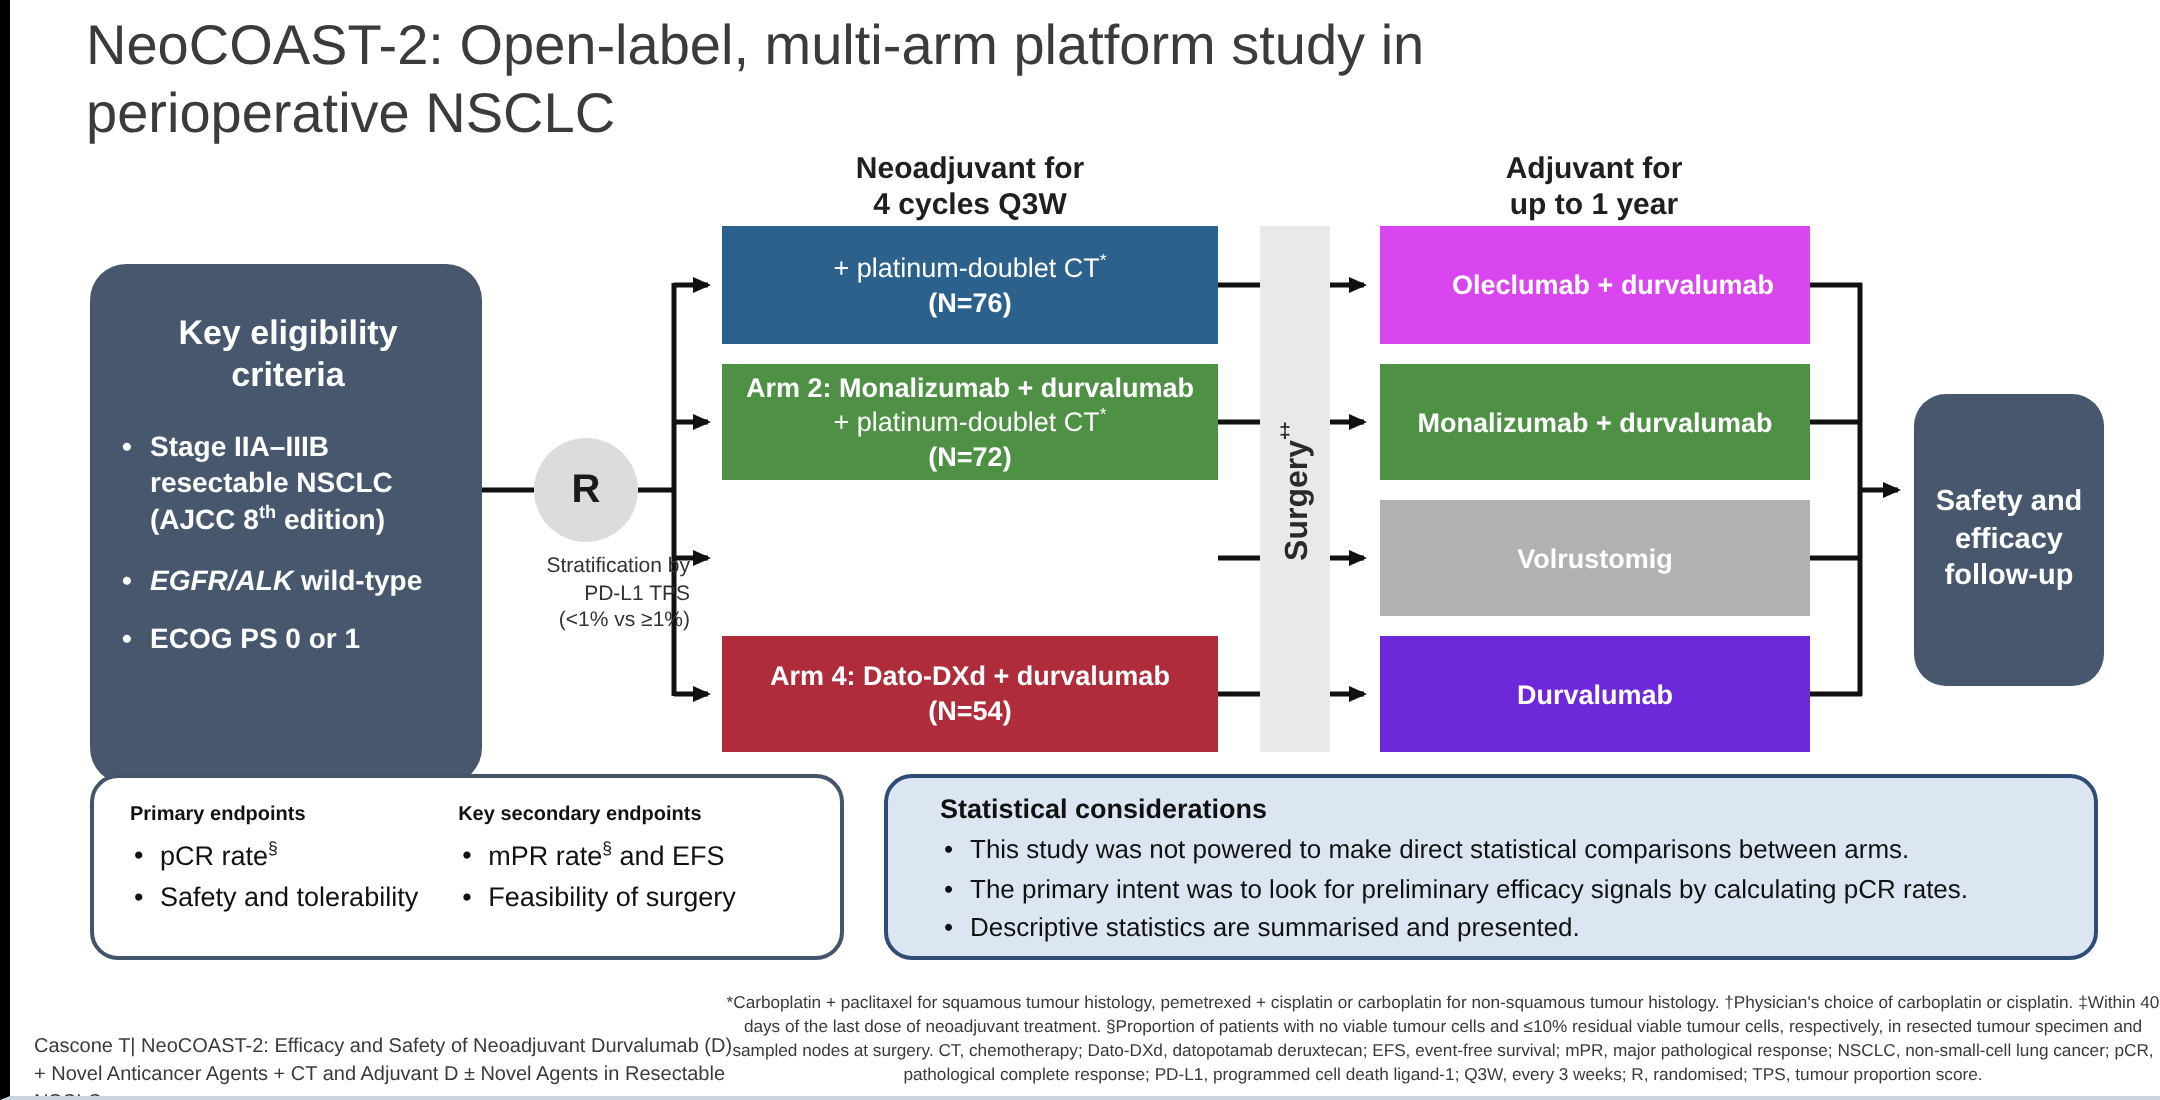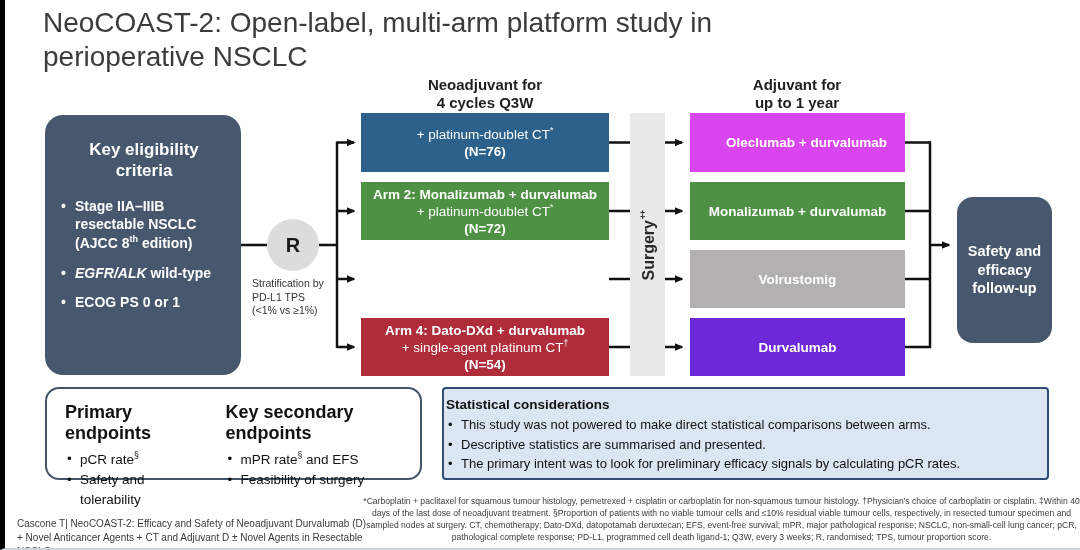--- a/index.html
+++ b/index.html
@@ -6,34 +6,34 @@
   body { margin:0; background:#ffffff; font-family:"Liberation Sans", sans-serif; color:#222; }
   .slide { position:relative; width:1080px; height:550px; background:#fff; overflow:hidden;
            border-left:5px solid #000000; border-bottom:2px solid #ccd5df; }
 
   .title { position:absolute; left:38px; top:6px; width:800px; font-size:28px; color:#3b3b3b; line-height:1.22; }
 
   .phase-header { position:absolute; text-align:center; font-weight:bold; font-size:15px; color:#1f1f1f; line-height:1.2; }
   .ph-neo { left:380px; top:76px; width:200px; }
   .ph-adj { left:692px; top:76px; width:200px; }
 
-  .elig-box { position:absolute; left:40px; top:115px; width:196px; height:260px; border-radius:18px;
+  .elig-box { position:absolute; left:40px; top:132px; width:196px; height:260px; border-radius:18px;
               color:#fff; padding:24px 14px 0 16px; }
   .elig-title { text-align:center; font-weight:bold; font-size:17px; line-height:1.25; margin-bottom:15px; }
   .plain-list { list-style:none; margin:0; padding:0; }
   .elig-list { font-weight:bold; font-size:14px; line-height:1.32; }
   .elig-list li { position:relative; padding-left:14px; margin-bottom:11px; }
   .elig-list li::before { content:"•"; position:absolute; left:0; }
 
   .connectors { position:absolute; left:0; top:0; pointer-events:none; }
 
   .r-circle { position:absolute; left:262px; top:219px; width:52px; height:52px; border-radius:50%;
               background:#dcdcdc; display:flex; align-items:center; justify-content:center;
               font-weight:bold; font-size:20px; color:#1a1a1a; }
-  .strat { position:absolute; left:247px; top:277px; width:112px; text-align:left;
+  .strat { position:absolute; left:228px; top:277px; width:112px; text-align:right;
            font-size:10.5px; color:#333; line-height:1.3; }
 
   .arm { position:absolute; left:356px; width:248px; color:#fff; display:flex; flex-direction:column;
          align-items:center; justify-content:center; text-align:center; line-height:1.28; font-size:13.5px; }
   .adj { position:absolute; left:685px; width:215px; color:#fff; font-weight:bold; font-size:13.5px;
          display:flex; align-items:center; justify-content:center; text-align:center; }
   .row1 { top:113px; height:59px; } .row2 { top:182px; height:58px; }
   .row3 { top:250px; height:58px; } .row4 { top:318px; height:58px; }
   .b { font-weight:bold; }
   sup { font-size:0.65em; }
@@ -42,27 +42,27 @@
              display:flex; align-items:center; justify-content:center; }
   .surgery-label { writing-mode:vertical-rl; transform:rotate(180deg); font-weight:bold; font-size:16px; color:#2a2a2a; }
 
   .safety { position:absolute; left:952px; top:172px; width:95px; height:146px; border-radius:16px;
             color:#fff; font-weight:bold; font-size:14.5px; display:flex; align-items:center;
             justify-content:center; text-align:center; padding:0 7px; line-height:1.3;margin-top:25px; }
 
   .endpoints { position:absolute; left:40px; top:387px; width:377px; height:93px;
                border:2px solid #44546A; border-radius:14px; background:#fff;
                display:flex; padding:13px 0 0 18px; gap:20px; }
-  .ep-title { font-weight:bold; font-size:18px; color:#111; margin-bottom:5px; }
+  .ep-title { font-weight:bold; font-size:10px; color:#111; margin-bottom:5px; }
   .ep-list { font-size:13.5px; color:#111; line-height:1.5; }
   .ep-list li { position:relative; padding-left:15px; }
   .ep-list li::before { content:"•"; position:absolute; left:2px; }
 
   .stats { position:absolute; left:437px; top:387px; width:607px; height:93px;
-           border:2px solid #2F4C77; border-radius:4px; padding:8px 2px; }
+           border:2px solid #2F4C77; border-radius:14px; padding:8px 26px; }
   .stats-title { font-weight:bold; font-size:13.5px; color:#111; margin-bottom:3px; }
   .stats-list { font-size:13px; color:#111; line-height:1.5; }
   .stats-list li { position:relative; padding-left:15px; }
   .stats-list li::before { content:"•"; position:absolute; left:2px; }
 
   .citation { position:absolute; left:12px; top:517px; width:352px; font-size:10px; color:#3a3a3a; line-height:1.4; }
   .footnotes { position:absolute; left:357px; top:495px; width:719px; font-size:8.6px; color:#3a3a3a;
                line-height:1.4; text-align:center; }
 </style>
 </head>
@@ -137,21 +137,20 @@
     <div><span>+ platinum-doublet CT</span><sup>*</sup></div>
     <div class="b">(N=76)</div>
   </div>
   <div class="arm row2" style="background-color: rgb(78, 145, 68);">
     <div class="b"><span>Arm 2: Monalizumab + durvalumab</span><sup></sup></div>
     <div><span>+ platinum-doublet CT</span><sup>*</sup></div>
     <div class="b">(N=72)</div>
   </div>
   <div class="arm row4" style="background-color: rgb(175, 44, 59);">
     <div class="b"><span>Arm 4: Dato-DXd + durvalumab</span><sup></sup></div>
-    <div><span>+ single-agent platinum CT</span><sup>†</sup></div>
     <div class="b">(N=54)</div>
   </div>
 
   <div class="surgery" style="background-color: rgb(233, 233, 233);">
     <span class="surgery-label"><span>Surgery</span><sup>‡</sup></span>
   </div>
 
   <div class="adj row1" style="background-color: #d946ef; padding-left: 18px;">Oleclumab + durvalumab</div>
   <div class="adj row3" style="background-color: rgb(178, 177, 176);">Volrustomig</div>
   <div class="adj row2" style="background-color: rgb(78, 145, 68);">Monalizumab + durvalumab</div>
@@ -173,21 +172,21 @@
         <li><span>mPR rate</span><sup>§</sup><span> and EFS</span></li>
         <li>Feasibility of surgery</li>
       </ul>
     </div>
   </div>
 
   <div class="stats" style="background-color: rgb(220, 230, 242); border-color: rgb(47, 76, 119);">
     <div class="stats-title">Statistical considerations</div>
     <ul class="plain-list stats-list">
       <li>This study was not powered to make direct statistical comparisons between arms.</li>
+      <li>The primary intent was to look for preliminary efficacy signals by calculating pCR rates.</li>
       <li>Descriptive statistics are summarised and presented.</li>
-      <li>The primary intent was to look for preliminary efficacy signals by calculating pCR rates.</li>
     </ul>
   </div>
 
   <div class="citation">Cascone T| NeoCOAST-2: Efficacy and Safety of Neoadjuvant Durvalumab (D) + Novel Anticancer Agents + CT and Adjuvant D ± Novel Agents in Resectable NSCLC</div>
   <div class="footnotes">*Carboplatin + paclitaxel for squamous tumour histology, pemetrexed + cisplatin or carboplatin for non-squamous tumour histology. †Physician's choice of carboplatin or cisplatin. ‡Within 40 days of the last dose of neoadjuvant treatment. §Proportion of patients with no viable tumour cells and ≤10% residual viable tumour cells, respectively, in resected tumour specimen and sampled nodes at surgery. CT, chemotherapy; Dato-DXd, datopotamab deruxtecan; EFS, event-free survival; mPR, major pathological response; NSCLC, non-small-cell lung cancer; pCR, pathological complete response; PD-L1, programmed cell death ligand-1; Q3W, every 3 weeks; R, randomised; TPS, tumour proportion score.</div>
 
 </div>
 
 </body></html>

